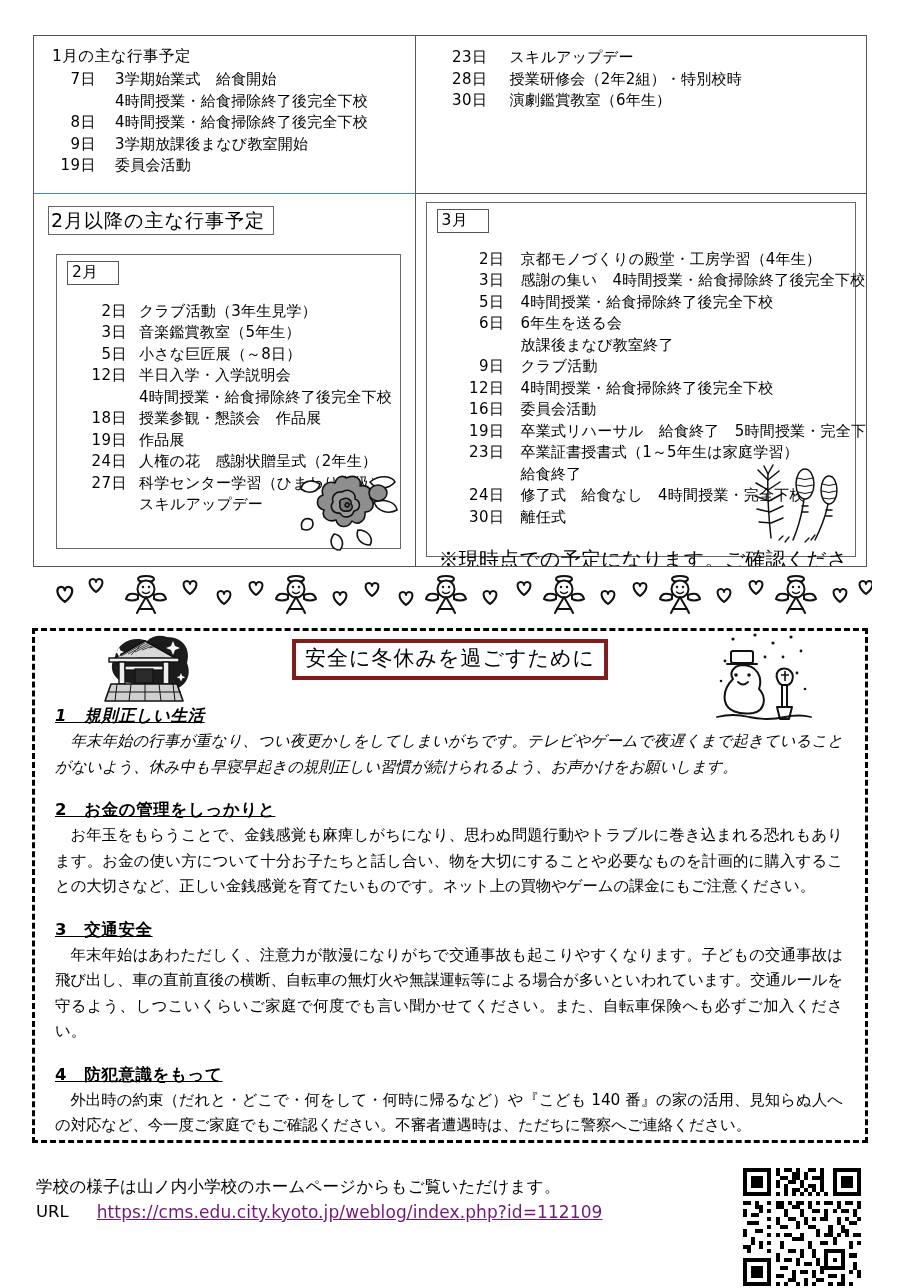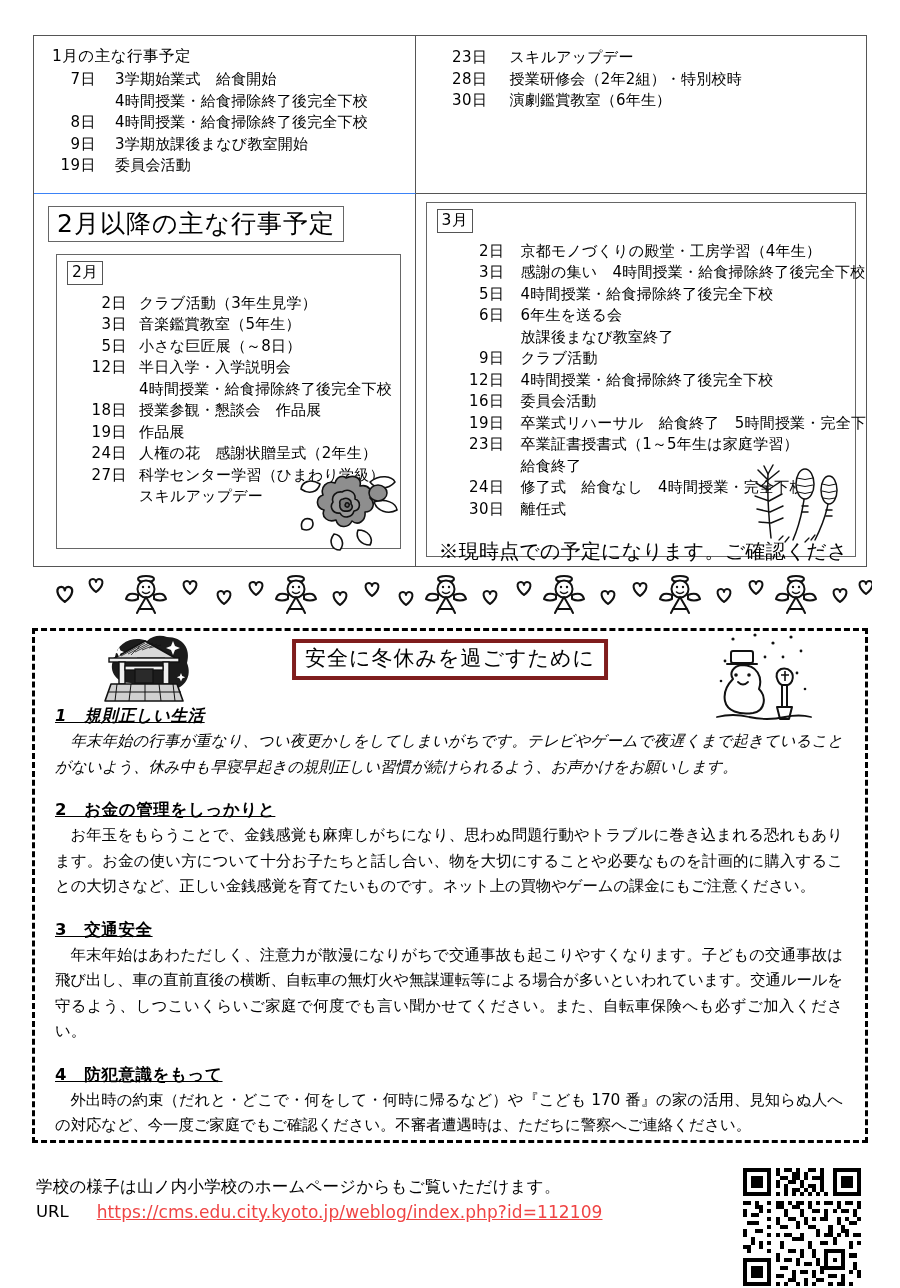--- a/index.html
+++ b/index.html
@@ -65,40 +65,40 @@
 
   
   .cell-jan2 .ev-list { padding-top: 11px; }
   .cell-jan2 .ev-day  { width: 72px; }
   .cell-jan2 .ev-text { margin-left: 22px; }
 
   
   .feb-banner {
     display: inline-block;
     border: 1px solid #666;
-    font-size: 25px;
+    font-size: 19px;
     line-height: 1.18;
-    padding: 2px 8px 3px 8px;
+    padding: 2px 8px 3px 2px;
     margin: 12px 0 0 14px;
     letter-spacing: 1px;
     text-align: center;
   }
   .inner-box {
     position: absolute;
     border: 1px solid #666;
   }
   .feb-inner { left: 22px; top: 60px; width: 345px; height: 295px; }
   .mar-inner { left: 10px; top: 8px;  width: 430px; height: 355px; }
 
   .month-chip {
     display: inline-block;
     border: 1px solid #555;
     font-size: 15.5px;
-    padding: 0px 4px 1px 4px;
-    margin: 6px 0 8px 10px;
+    padding: 0px 20px 1px 4px;
+    margin: 6px 0 16px 10px;
     letter-spacing: 0.5px;
   }
   .cell-feb .ev-list { padding-left: 8px; }
   .cell-feb .ev-day  { width: 62px; }
   .cell-feb .ev-text { margin-left: 12px; }
 
   .cell-mar .ev-list { padding-left: 12px; }
   .cell-mar .ev-day  { width: 66px; }
   .cell-mar .ev-text { margin-left: 16px; }
 
@@ -176,21 +176,21 @@
     width: 690px;
   }
   .footer-line {
     font-size: 16.5px;
     line-height: 30px;
     letter-spacing: 0.2px;
   }
   .footer-url-row { display: flex; align-items: flex-start; }
   .url-label { font-size: 16.5px; }
   .url-link {
-    color: #ef4444;
+    color: #701a75;
     text-decoration: underline;
     font-size: 17px;
     margin-left: 28px;
     letter-spacing: 0.1px;
   }
   .qr {
     position: absolute;
     right: 28px; top: 1168px;
   }
 </style>
@@ -538,21 +538,21 @@
     <p class="sec-body">お年玉をもらうことで、金銭感覚も麻痺しがちになり、思わぬ問題行動やトラブルに巻き込まれる恐れもあります。お金の使い方について十分お子たちと話し合い、物を大切にすることや必要なものを計画的に購入することの大切さなど、正しい金銭感覚を育てたいものです。ネット上の買物やゲームの課金にもご注意ください。</p>
   </div>
 
   <div class="sec sec-3">
     <div class="sec-title">3　交通安全</div>
     <p class="sec-body">年末年始はあわただしく、注意力が散漫になりがちで交通事故も起こりやすくなります。子どもの交通事故は飛び出し、車の直前直後の横断、自転車の無灯火や無謀運転等による場合が多いといわれています。交通ルールを守るよう、しつこいくらいご家庭で何度でも言い聞かせてください。また、自転車保険へも必ずご加入ください。</p>
   </div>
 
   <div class="sec sec-4">
     <div class="sec-title">4　防犯意識をもって</div>
-    <p class="sec-body">外出時の約束（だれと・どこで・何をして・何時に帰るなど）や『こども 170 番』の家の活用、見知らぬ人への対応など、今一度ご家庭でもご確認ください。不審者遭遇時は、ただちに警察へご連絡ください。</p>
+    <p class="sec-body">外出時の約束（だれと・どこで・何をして・何時に帰るなど）や『こども 140 番』の家の活用、見知らぬ人への対応など、今一度ご家庭でもご確認ください。不審者遭遇時は、ただちに警察へご連絡ください。</p>
   </div>
 
 </div>
 
 <div class="footer">
   <div class="footer-line">学校の様子は山ノ内小学校のホームページからもご覧いただけます。</div>
   <div class="footer-url-row">
     <span class="url-label">URL</span>
     <a class="url-link" href="#">https://cms.edu.city.kyoto.jp/weblog/index.php?id=112109</a>
   </div>

